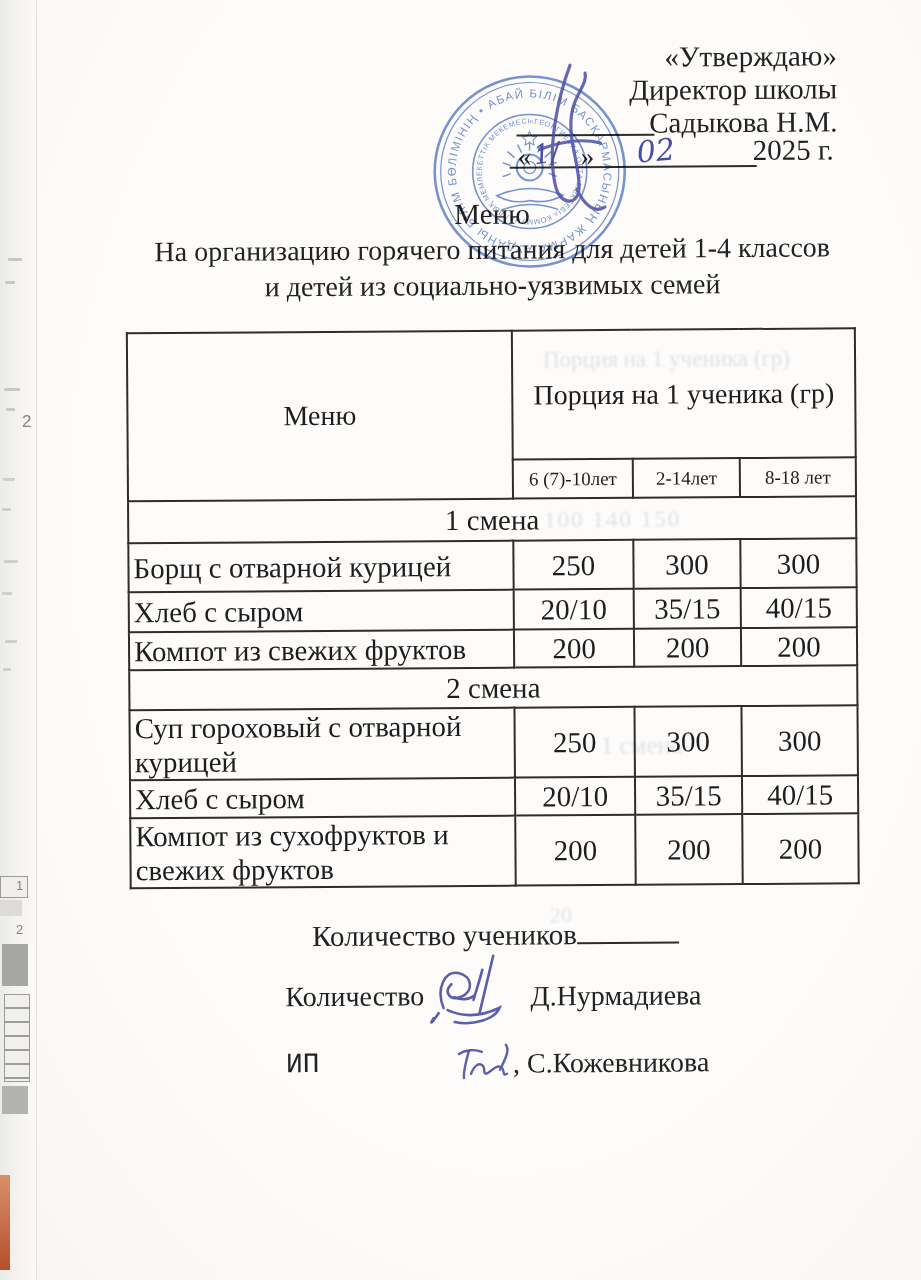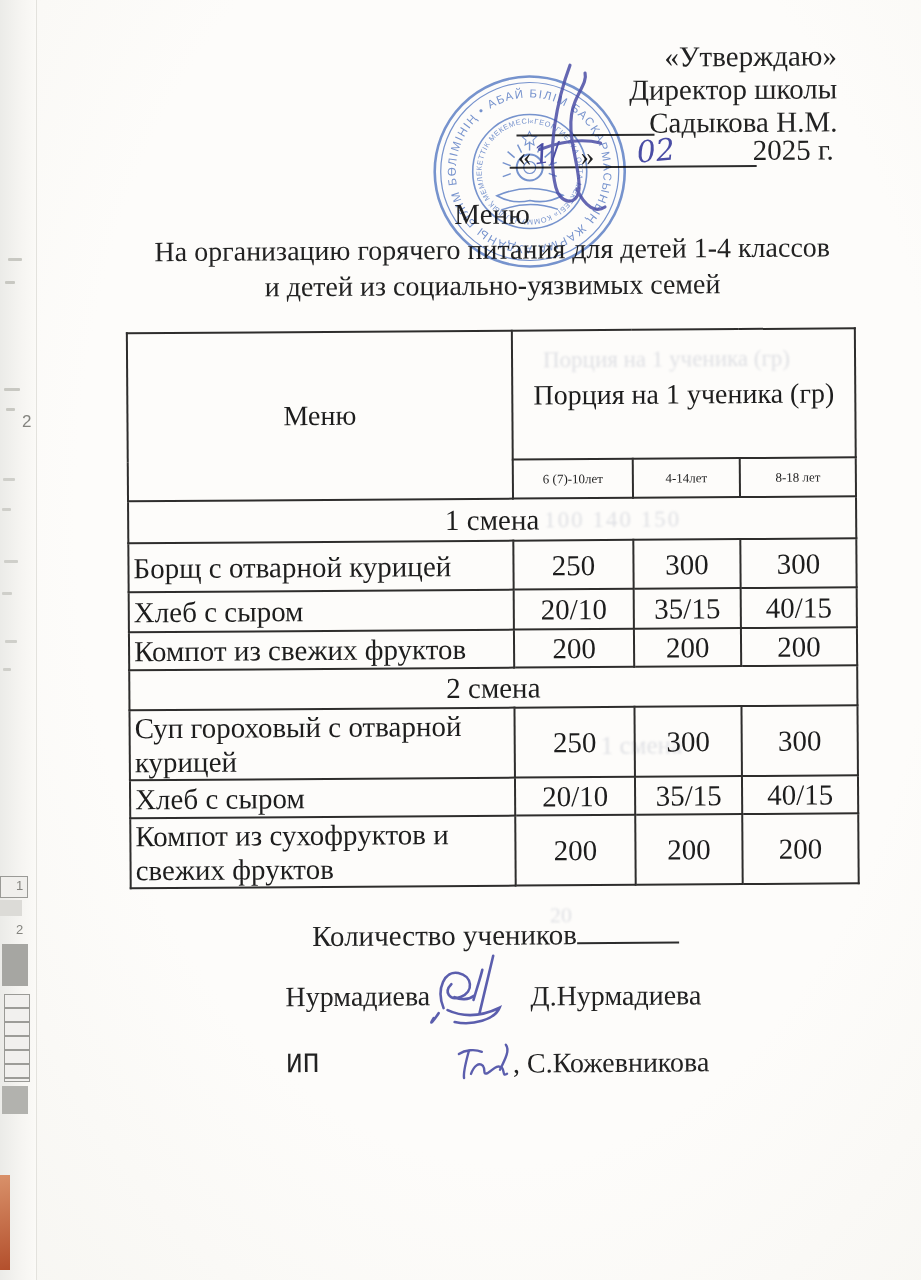--- a/index.html
+++ b/index.html
@@ -46,21 +46,21 @@
     border-collapse:collapse;table-layout:fixed;
     font-size:29px;color:#1d1d1d;
   }
   table.menu td{
     border:2px solid #2e2d2c;padding:0 4px;vertical-align:middle;
     line-height:34px;overflow:hidden;
   }
   td.dish{text-align:left;padding-left:9px;}
   td.val,.r-section td,td.hd{text-align:center;}
   td.hd{font-size:28px;}
-  td.sub{font-size:13px;text-align:center;padding:0 2px;}
+  td.sub{font-size:19px;text-align:center;padding:0 2px;}
   
   .fline{position:absolute;font-size:28px;color:#222;white-space:nowrap;}
   .blank{display:inline-block;width:102px;border-bottom:2px solid #2c2c2c;height:26px;vertical-align:baseline;}
   
   svg.inklayer{position:absolute;inset:0;pointer-events:none;}
   .stamp-g{mix-blend-mode:multiply;}
   text.hw{font-family:"DejaVu Serif",serif;font-style:italic;fill:#4a4da5;}
   
   .ghost{
     position:absolute;color:#8d95ab;opacity:.26;filter:blur(1.2px);
@@ -127,21 +127,21 @@
         <col style="width:107px">
         <col style="width:116px">
     </colgroup>
     <tbody>
         <tr style="height:129px;">
       <td class="hd" rowspan="2">Меню</td>
       <td class="hd" colspan="3">Порция на 1 ученика (гр)</td>
     </tr>
     <tr style="height:39px;">
       <td class="sub">6 (7)-10лет</td>
-      <td class="sub">4-14лет</td>
+      <td class="sub">2-14лет</td>
       <td class="sub">8-18 лет</td>
     </tr>
     <tr class="r-section" style="height:42px;">
       <td colspan="4">1 смена</td>
     </tr>
     <tr style="height:49px;">
       <td class="dish">Борщ с отварной курицей</td>
       <td class="val">250</td>
       <td class="val">300</td>
       <td class="val">300</td>
@@ -178,21 +178,21 @@
       <td class="val">200</td>
       <td class="val">200</td>
       <td class="val">200</td>
     </tr>
   </tbody>
     </table>
 
   <div class="fline" style="left:310px;top:917px;font-size:29px;">
     <span>Количество учеников</span><span class="blank"></span>
   </div>
-  <div class="fline" style="left:283px;top:980px;">Нурмадиева</div>
+  <div class="fline" style="left:283px;top:980px;">Количество</div>
   <div class="fline" style="left:528px;top:981px;">Д.Нурмадиева</div>
   <div class="fline" style="left:283px;top:1048px;font-family:Liberation Mono, monospace;">ИП</div>
   <div class="fline" style="left:510px;top:1048px;">, С.Кожевникова</div>
 
   <svg class="inklayer" width="921" height="1280" viewBox="0 0 921 1280">
     <defs>
       <path id="ringO" d="M 533,98 A 74,74 0 1 1 532.9,98" fill="none"></path>
       <path id="ringI" d="M 533,124 A 48,48 0 1 1 532.9,124" fill="none"></path>
     </defs>
 

